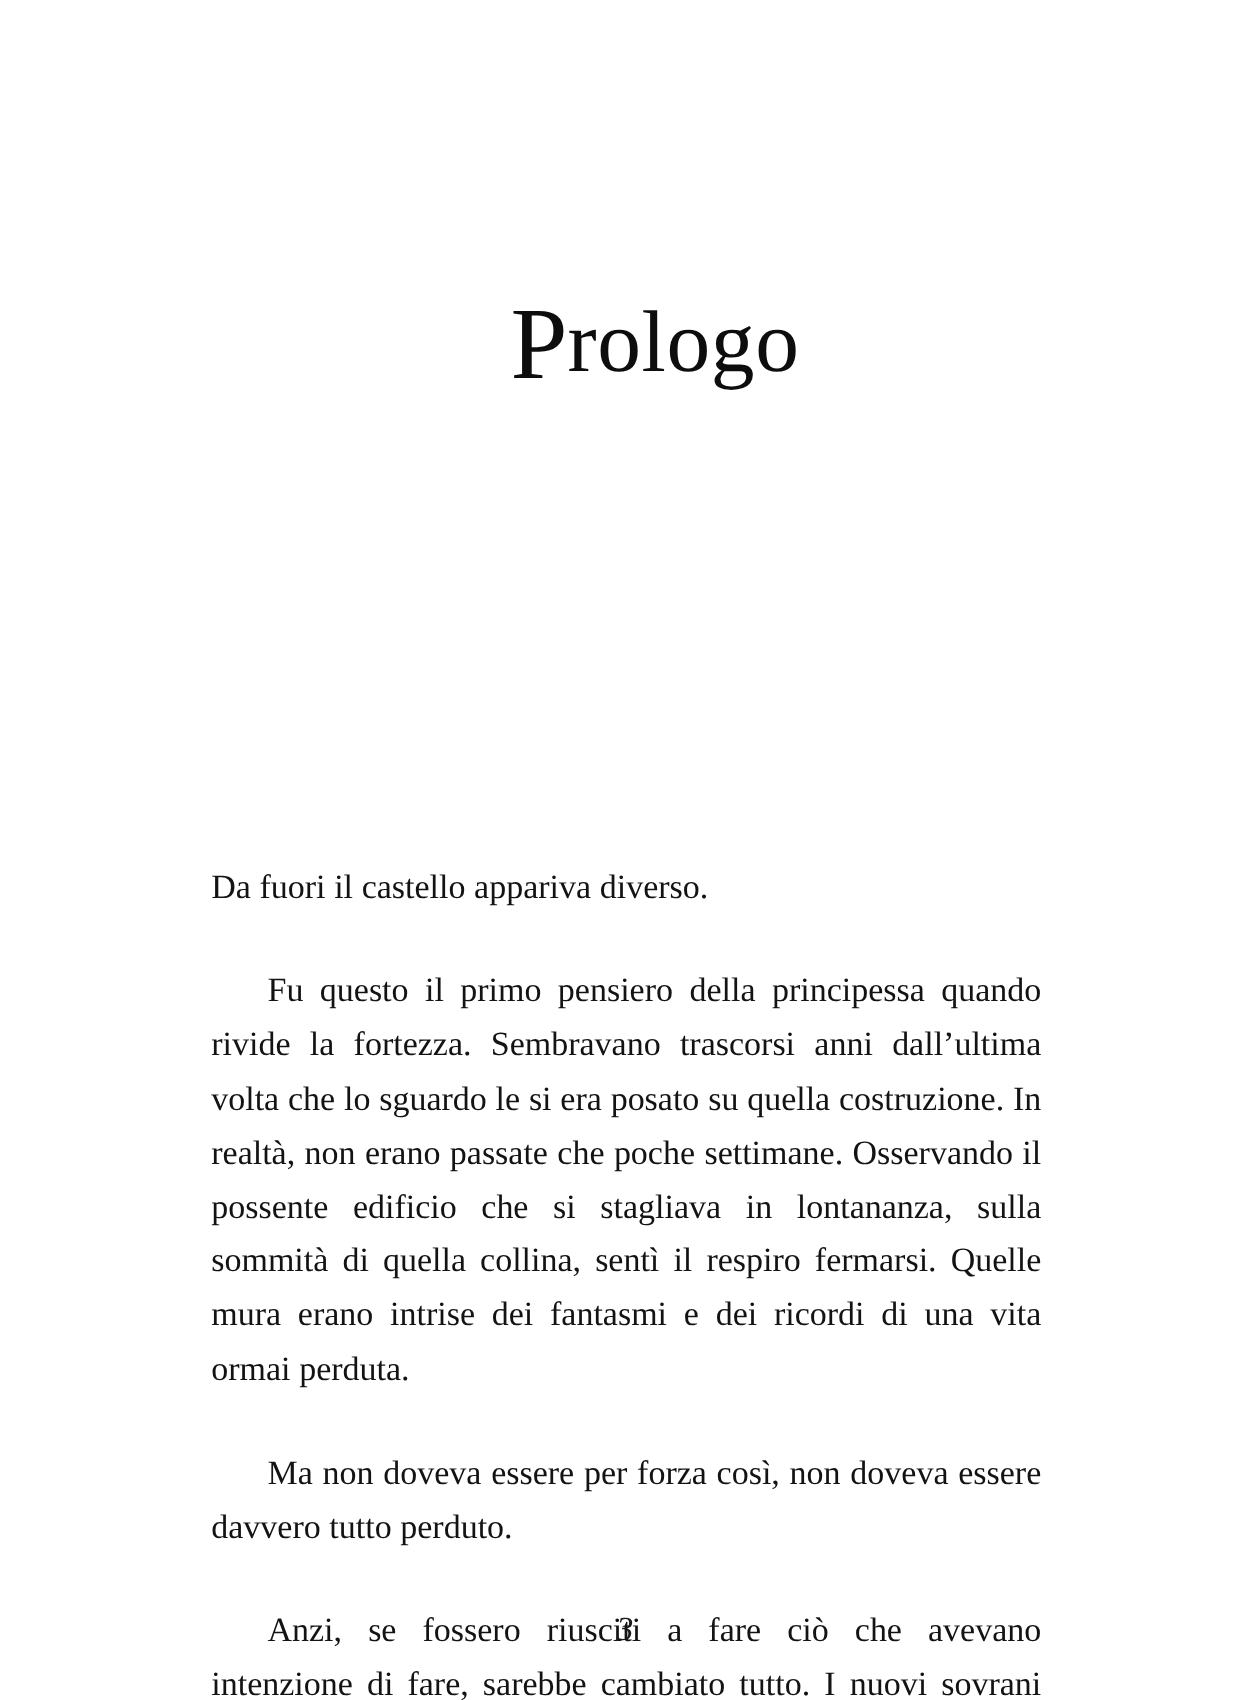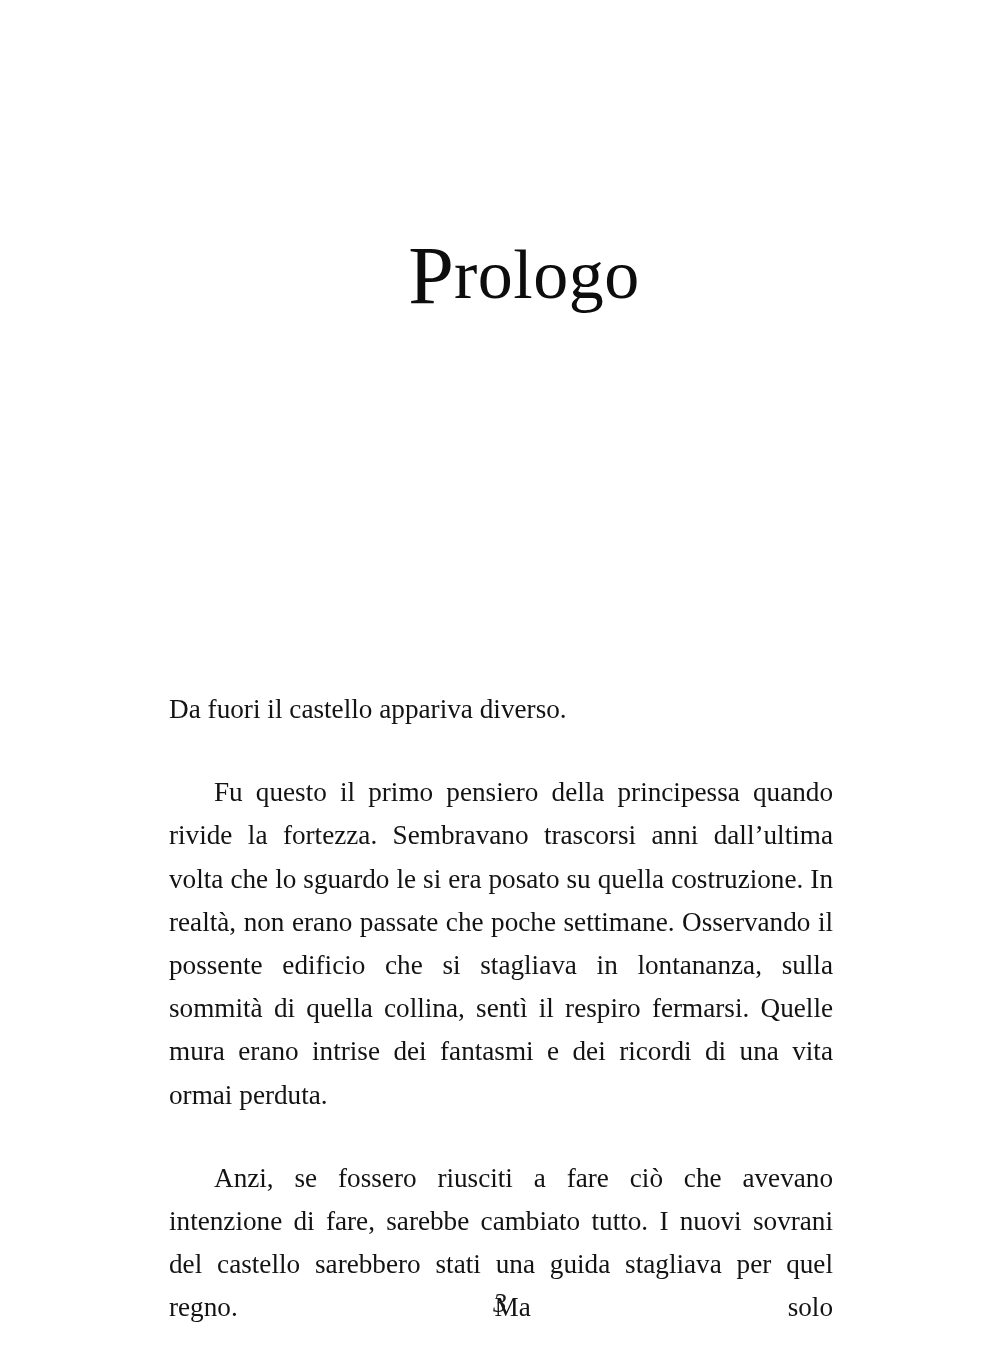--- a/index.html
+++ b/index.html
@@ -99,18 +99,19 @@
 
 <div class="page">
 
   <h1 class="chapter-title">
     <span class="drop-initial">P</span><span>rologo</span>
   </h1>
 
   <div class="text-block">
     <p class="body-paragraph">Da fuori il castello appariva diverso.</p>
     <p class="body-paragraph indented">Fu questo il primo pensiero della principessa quando rivide la fortezza. Sembravano trascorsi anni dall’ultima volta che lo sguardo le si era posato su quella costruzione. In realtà, non erano passate che poche settimane. Osservando il possente edificio che si stagliava in lontananza, sulla sommità di quella collina, sentì il respiro fermarsi. Quelle mura erano intrise dei fantasmi e dei ricordi di una vita ormai perduta.</p>
+    <p class="body-paragraph indented">Ma non doveva essere per forza così, non doveva essere davvero tutto perduto.</p>
     <p class="body-paragraph indented last-line-justify">Anzi, se fossero riusciti a fare ciò che avevano intenzione di fare, sarebbe cambiato tutto. I nuovi sovrani del castello sarebbero stati una guida stagliava per quel regno. Ma solo</p>
   </div>
 
   <div class="folio">3</div>
 
 </div>
 
 </body></html>

